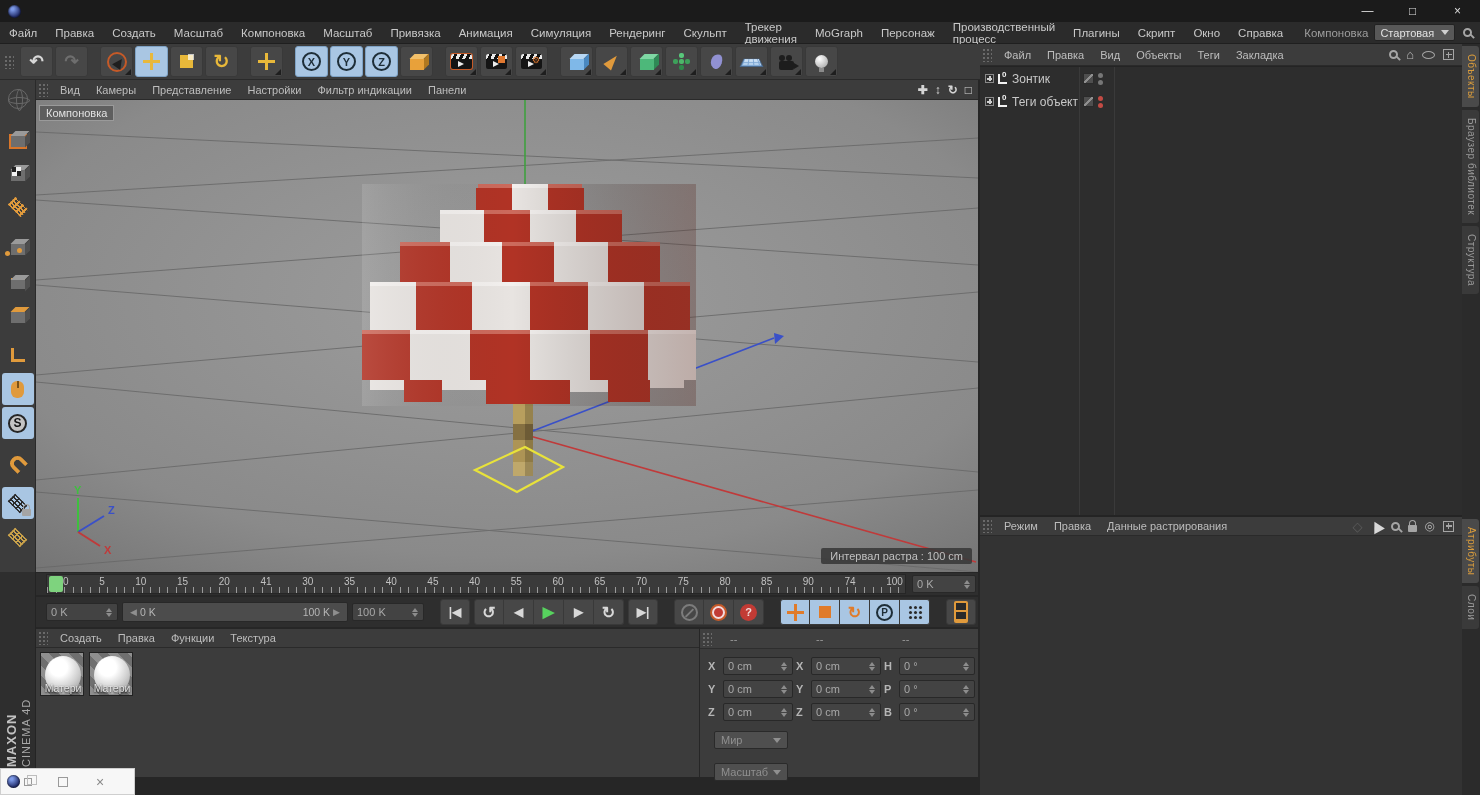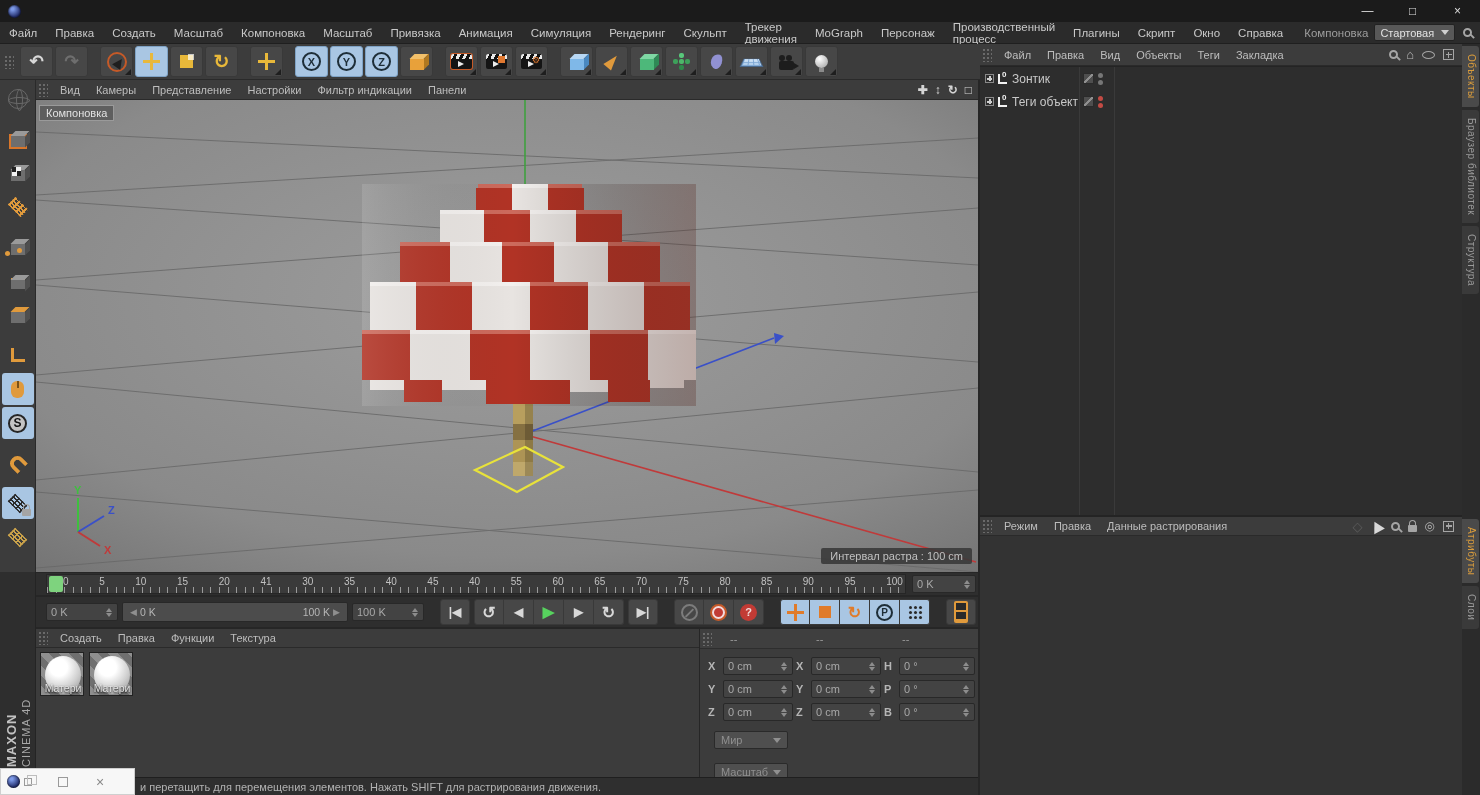--- a/index.html
+++ b/index.html
@@ -542,21 +542,21 @@
           <span>45</span>
           <span>40</span>
           <span>55</span>
           <span>60</span>
           <span>65</span>
           <span>70</span>
           <span>75</span>
           <span>80</span>
           <span>85</span>
           <span>90</span>
-          <span>95</span>
+          <span>74</span>
           <span>100</span>
         </span>
     </div>
     <span class="field" id="ruler-cur">
       <span class="fv">0 K</span>
       <span class="spin"></span>
     </span>
   </div>
 
   <div id="playback-row">
@@ -825,23 +825,20 @@
       </div>
   </div>
 
   <div id="left-strip">
     <div id="branding">
       <span class="maxon">MAXON</span>
       <span>CINEMA 4D</span>
     </div>
   </div>
 
-  <div id="statusbar">
-    <span>и перетащить для перемещения элементов. Нажать SHIFT для растрирования движения.</span>
-  </div>
 
   <div id="floatbox">
     <span class="c4dlogo"></span>
     <span class="fb-restore"></span>
     <span class="fb-min"></span>
     <span class="fb-x">×</span>
   </div>
 
 </div>
 

